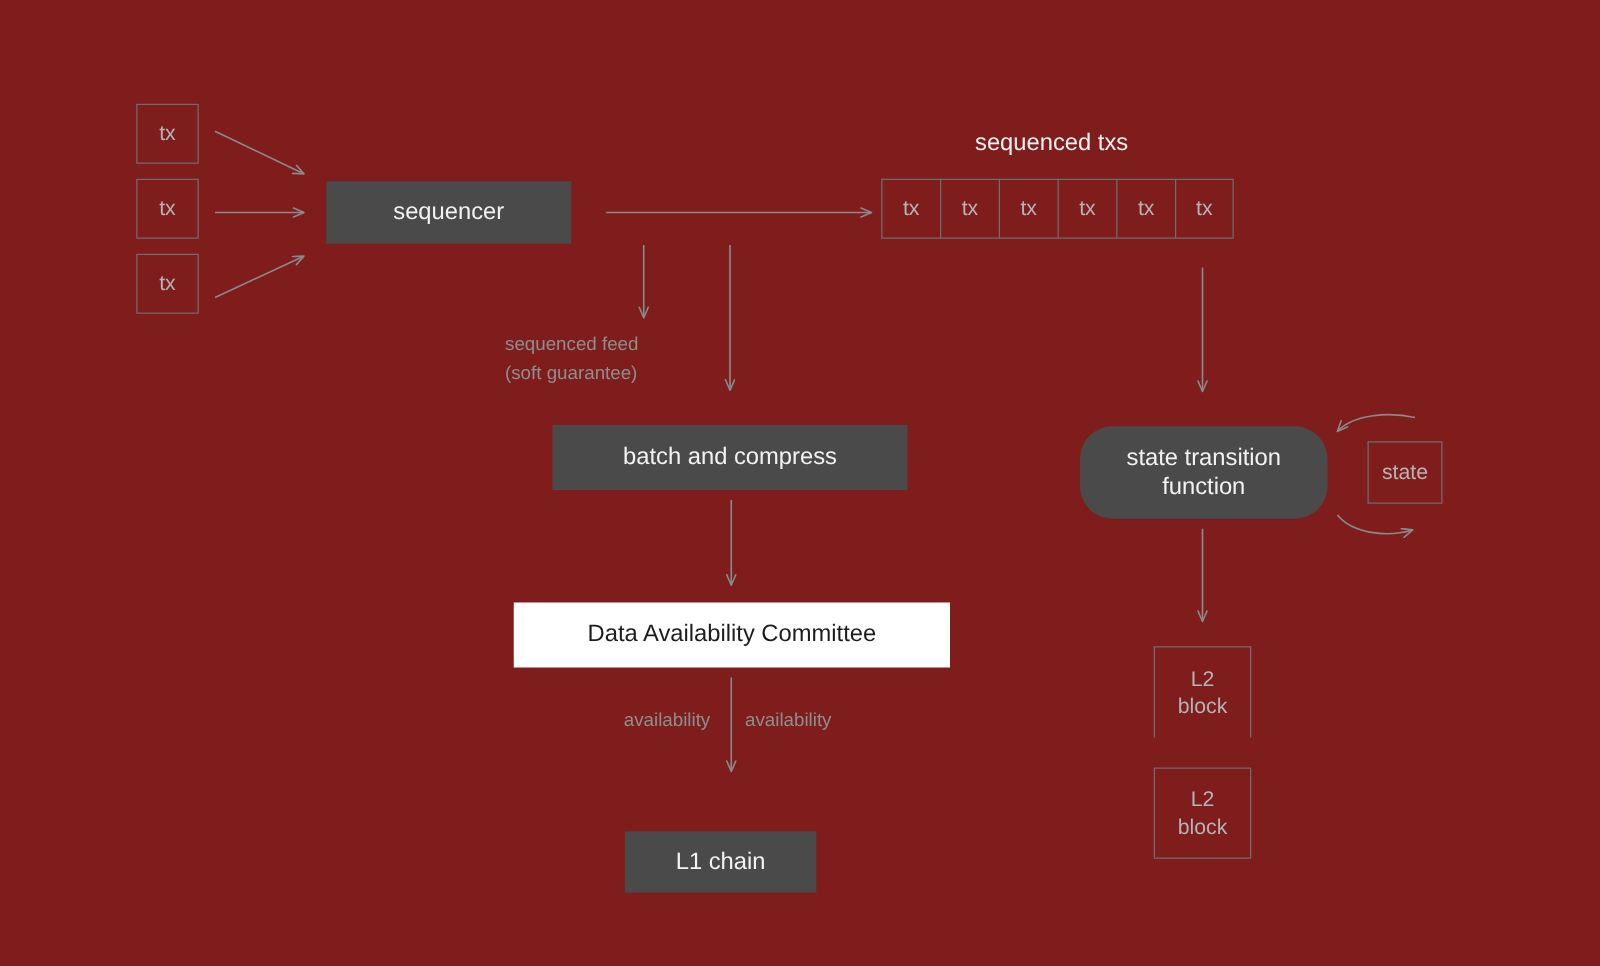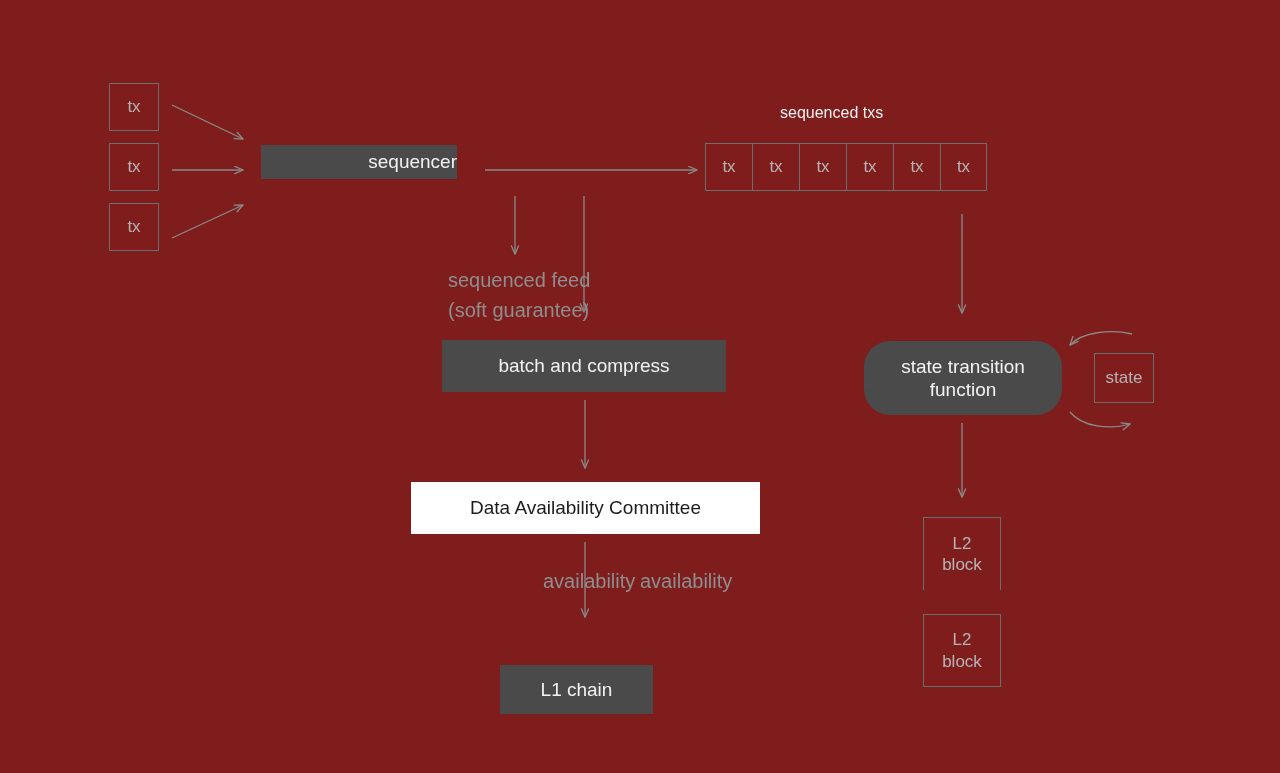--- a/index.html
+++ b/index.html
@@ -51,29 +51,28 @@
   
   .box-outline {
     background: transparent;
     border: 1px solid #6d6d6d;
     color: #b4b4b4;
     font-size: 17px;
   }
   .label {
     position: absolute;
     color: #8e8e8e;
-    font-size: 20px;
+    font-size: 15px;
     line-height: 1.5;
     white-space: pre-line;
-    margin-left: 44px;
   }
   .label-bright {
     position: absolute;
     color: #f0f0f0;
-    font-size: 16px;
+    font-size: 19px;
     white-space: nowrap;
   }
   .txrow {
     position: absolute;
     display: flex;
     box-sizing: border-box;
   }
   .txrow .cell {
     box-sizing: border-box;
     border: 1px solid #6d6d6d;
@@ -149,21 +148,21 @@
   <div class="node box-outline" style="left:109px; top:83px; width:50px; height:48px;">
     <span>tx</span>
   </div>
   <div class="node box-outline" style="left:109px; top:143px; width:50px; height:48px;">
     <span>tx</span>
   </div>
   <div class="node box-outline" style="left:109px; top:203px; width:50px; height:48px;">
     <span>tx</span>
   </div>
 
-  <div class="node box-filled" style="left:261px; top:145px; width:196px; height:34px;justify-content:flex-end;">
+  <div class="node box-filled" style="left:261px; top:145px; width:196px; height:50px;">
     <span>sequencer</span>
   </div>
 
   <div class="label-bright" style="left:780px; top:104px;">sequenced txs</div>
 
   <div class="txrow" style="left:705px; top:143px; height:48px;">
     <div class="cell" style="width:47px;">
       <span>tx</span>
     </div>
     <div class="cell" style="width:47px;">

